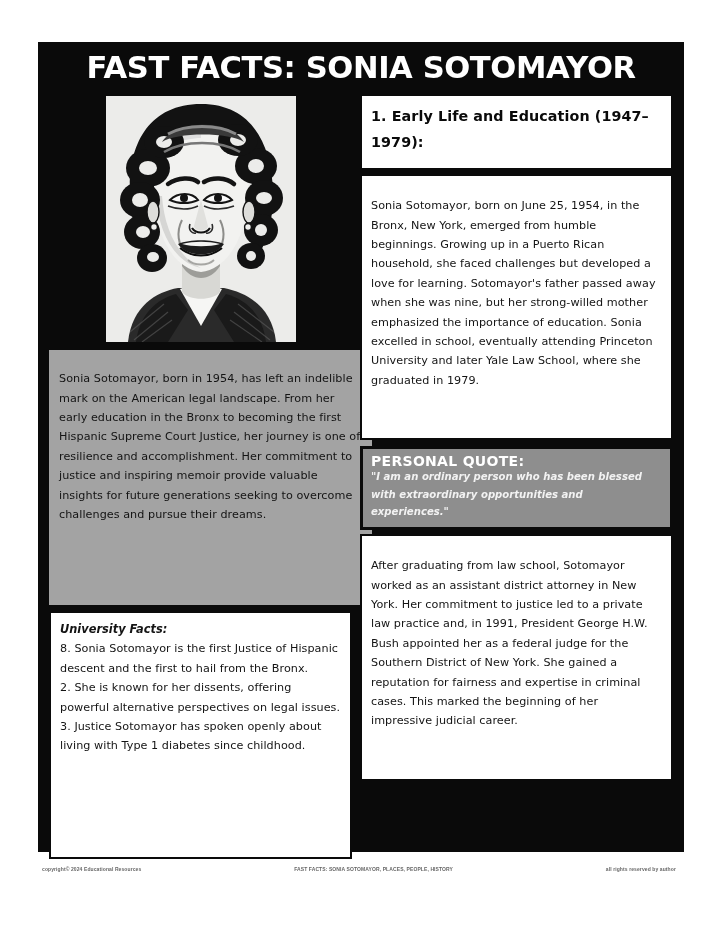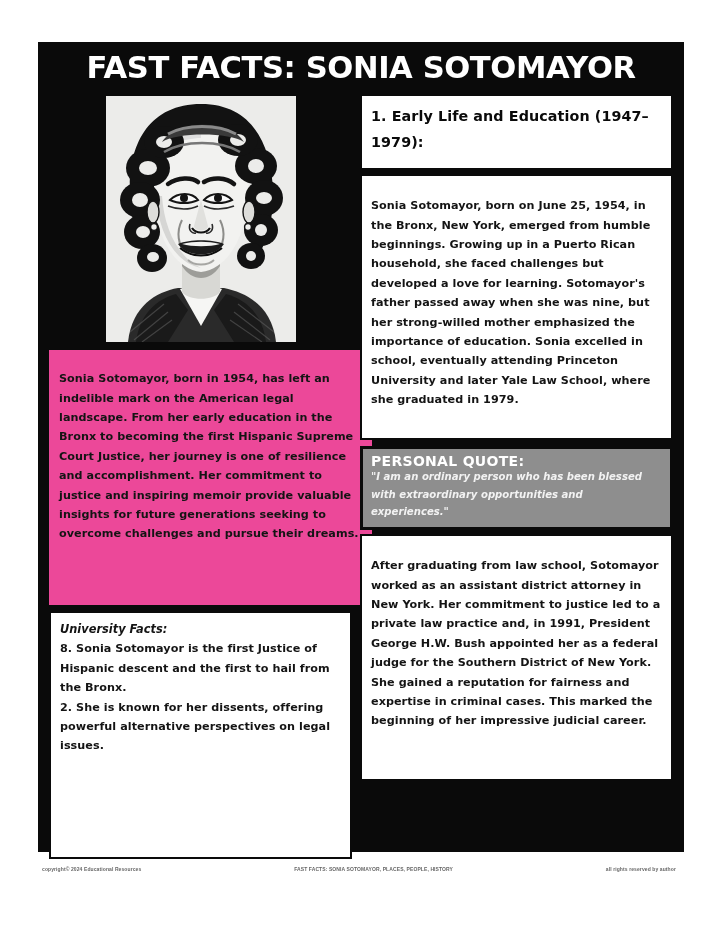--- a/index.html
+++ b/index.html
@@ -53,32 +53,32 @@
   
   .card{
     background:#ffffff;
     border:2px solid #0a0a0a;
     box-sizing:border-box;
     padding:7px 9px 8px 9px;
   }
 
   .body-txt{
     font-family:"DejaVu Sans",sans-serif;
-    font-weight:bold;
+    font-weight:normal;
     font-size:11.2px;
     line-height:19.4px;
     color:#141414;
     letter-spacing:0.05px;
   }
 
   
   #intro{
     position:relative;margin-top:4px;width:303px;height:247px;
     border:0;border-top:2px solid #0a0a0a;
-    background:#ec4899;
+    background:#a3a3a3;
     padding:8px 10px 0 10px;
   }
 
   
   #facts{
     position:relative;margin-top:6px;width:303px;height:248px;
   }
   #facts-title{
     font-family:"DejaVu Sans",sans-serif;
     font-weight:bold;font-style:italic;
@@ -248,20 +248,21 @@
       </div>
 
       <div id="intro">
         <p class="body-txt">Sonia Sotomayor, born in 1954, has left an indelible mark on the American legal landscape. From her early education in the Bronx to becoming the first Hispanic Supreme Court Justice, her journey is one of resilience and accomplishment. Her commitment to justice and inspiring memoir provide valuable insights for future generations seeking to overcome challenges and pursue their dreams.</p>
       </div>
 
       <div id="facts" class="card">
         <div id="facts-title">University Facts:</div>
         <p class="body-txt fact">8. Sonia Sotomayor is the first Justice of Hispanic descent and the first to hail from the Bronx.</p>
         <p class="body-txt fact">2. She is known for her dissents, offering powerful alternative perspectives on legal issues.</p>
+        <p class="body-txt fact">3. Justice Sotomayor has spoken openly about living with Type 1 diabetes since childhood.</p>
       </div>
 
     </div>
 
     <div class="col-right">
 
       <div id="sec1-head" class="card">
         <div class="sec-head">1. Early Life and Education (1947–1979):</div>
       </div>
 

